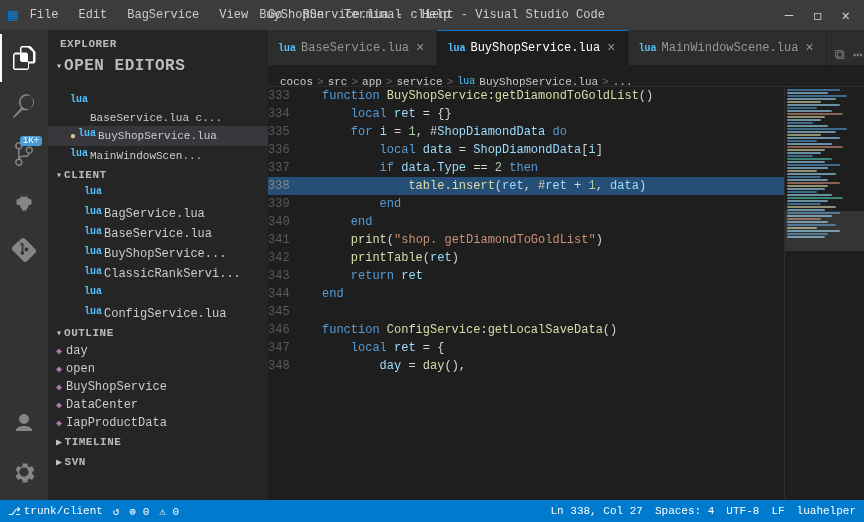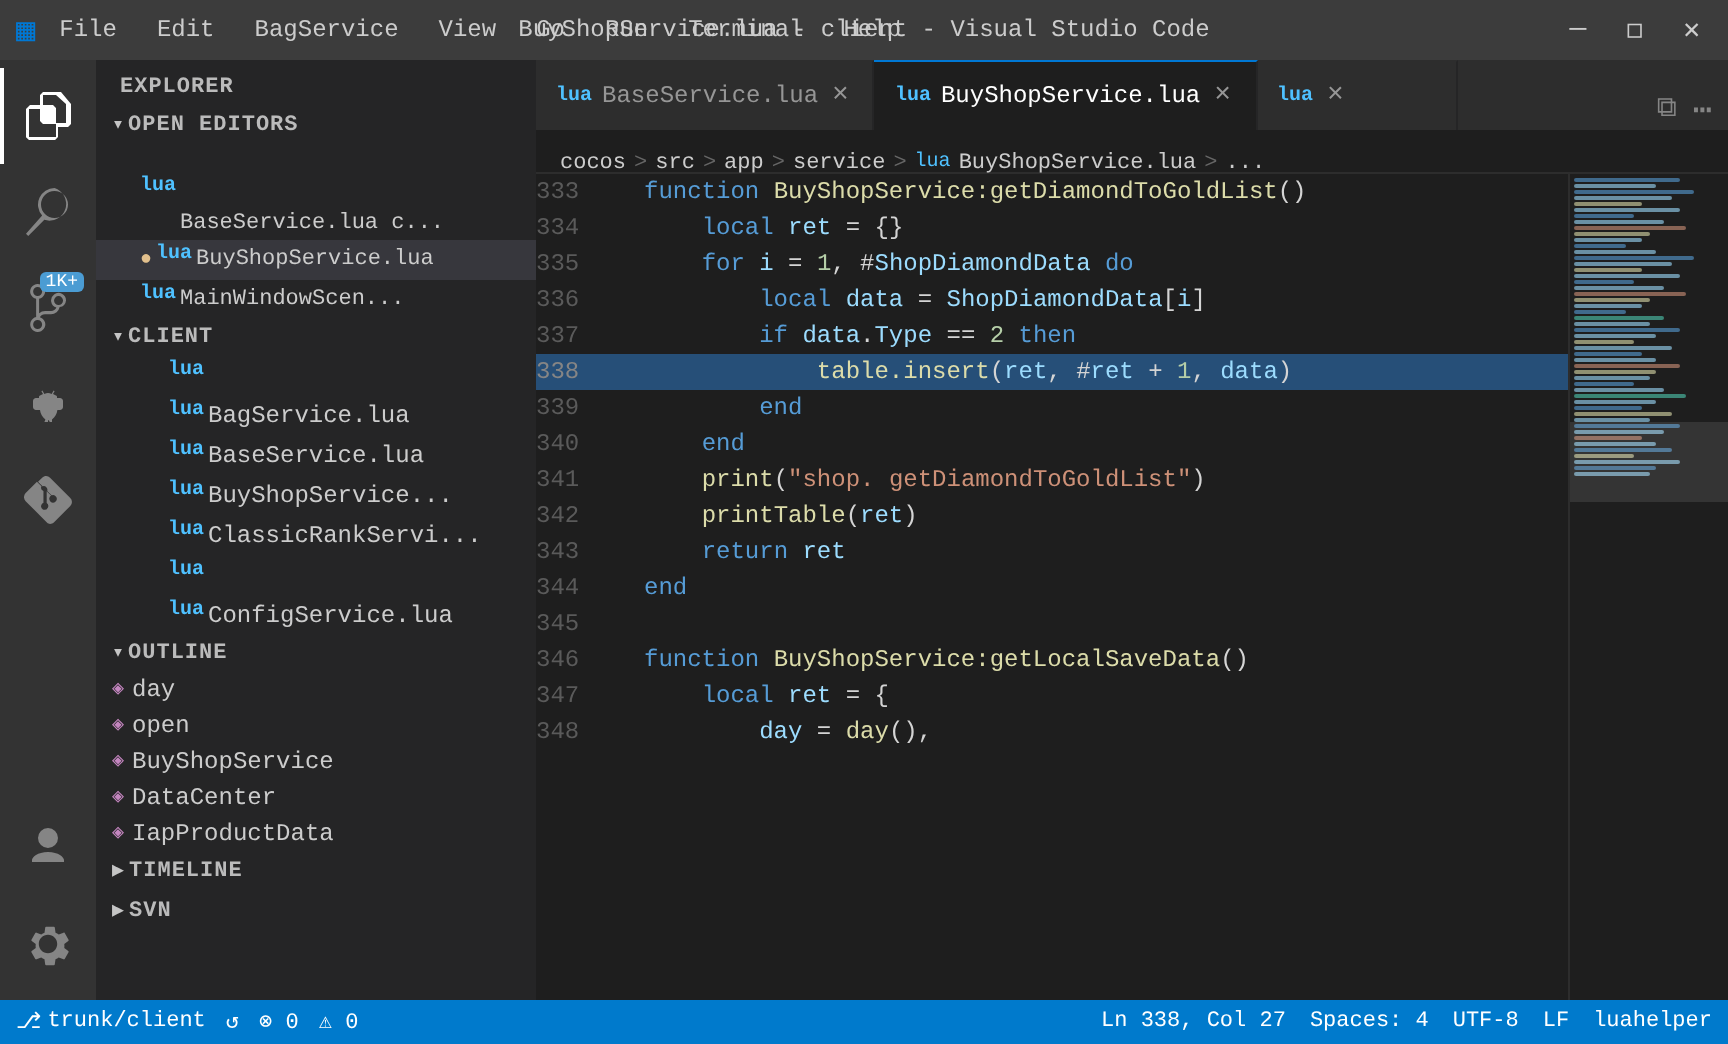--- a/index.html
+++ b/index.html
@@ -428,21 +428,21 @@
           </svg>
       </div>
     </div>
   </div>
 
   <div class="sidebar">
     <div class="sidebar-section-title">EXPLORER</div>
 
     <div class="group-header">
       <span class="collapse-arrow">▾</span>
-      <span style="font-size:11px;font-weight:bold;text-transform:uppercase;letter-spacing:0.5px;">OPEN EDITORS</span>
+      <span style="font-size:16px;font-weight:bold;text-transform:uppercase;letter-spacing:0.5px;">OPEN EDITORS</span>
     </div>
     <div class="sidebar-item indent-1">
       <span class="item-icon" style="color:#4fc1ff;font-size:10px;font-weight:bold;">lua</span>
       <span style="font-size:11px;margin-top:32px;">BaseService.lua  c...</span>
     </div>
     <div class="sidebar-item indent-1 active">
       <span class="close-dot">●</span>
       <span class="item-icon" style="color:#4fc1ff;font-size:10px;font-weight:bold;">lua</span>
       <span style="font-size:11px;">BuyShopService.lua</span>
     </div>
@@ -526,20 +526,21 @@
         <span>BaseService.lua</span>
         <span class="tab-close">×</span>
       </div>
       <div class="tab active">
         <span class="tab-icon" style="color:#4fc1ff;font-size:10px;font-weight:bold;">lua</span>
         <span>BuyShopService.lua</span>
         <span class="tab-close">×</span>
       </div>
       <div class="tab">
         <span class="tab-icon" style="color:#4fc1ff;font-size:10px;font-weight:bold;">lua</span>
+        <span>MainWindowScene.lua</span>
         <span class="tab-close">×</span>
       </div>
       <div class="tab-actions">
         <span title="Split Editor" style="font-size:14px;">⧉</span>
         <span title="More Actions">⋯</span>
       </div>
     </div>
 
     <div class="breadcrumb">
       <span>cocos</span>
@@ -620,21 +621,21 @@
             <div class="line-content"><span class="kw">end</span></div>
           </div>
 
           <div class="code-line">
             <div class="line-number">345</div>
             <div class="line-content"></div>
           </div>
 
           <div class="code-line">
             <div class="line-number">346</div>
-            <div class="line-content"><span class="kw">function</span> <span class="fn">BuyShopService:getLocalSaveData</span><span class="punct">()</span></div>
+            <div class="line-content"><span class="kw">function</span> <span class="fn">ConfigService:getLocalSaveData</span><span class="punct">()</span></div>
           </div>
 
           <div class="code-line">
             <div class="line-number">347</div>
             <div class="line-content">    <span class="kw">local</span> <span class="var">ret</span> <span class="op">=</span> <span class="punct">{</span></div>
           </div>
 
           <div class="code-line">
             <div class="line-number">348</div>
             <div class="line-content">        <span class="var">day</span> <span class="op">=</span> <span class="fn">day</span><span class="punct">(),</span></div>

